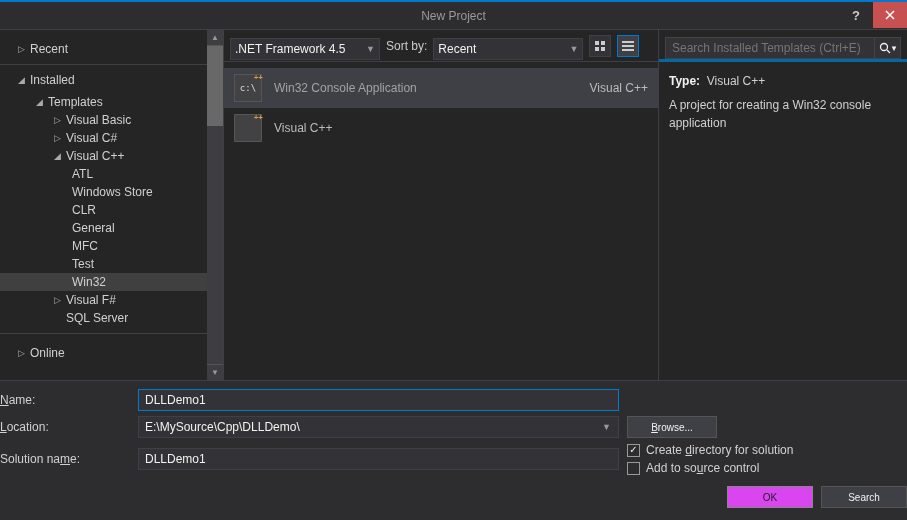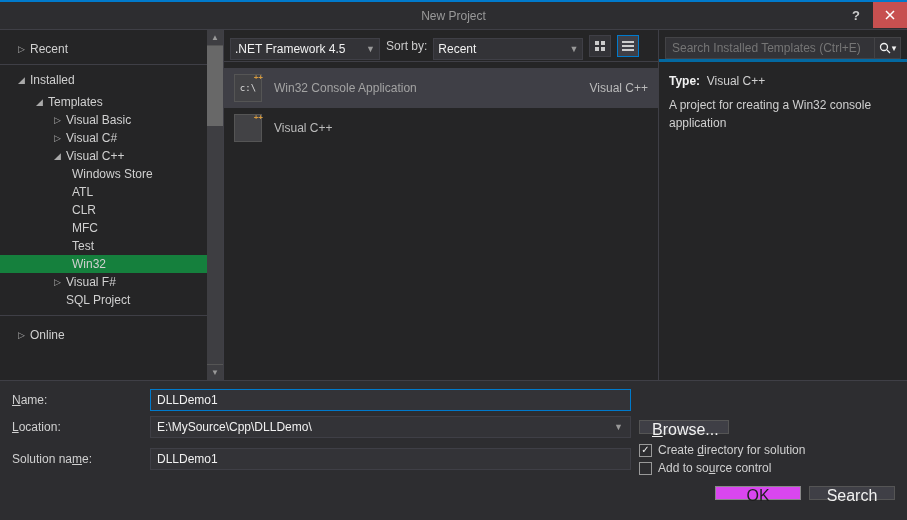--- a/index.html
+++ b/index.html
@@ -17,21 +17,21 @@
   .main { display: flex; height: 350px; }
   
   
   .sidebar { width: 224px; background: #252526; border-right: 1px solid #3f3f46; overflow: hidden; display: flex; flex-direction: column; }
   .tree { padding: 6px 0; flex: 1; overflow-y: auto; }
   .tree-item { padding: 2px 0 2px 18px; cursor: default; display: flex; align-items: center; color: #d0d0d0; }
   .tree-item.lvl1 { padding-left: 18px; }
   .tree-item.lvl2 { padding-left: 36px; }
   .tree-item.lvl3 { padding-left: 54px; }
   .tree-item.lvl4 { padding-left: 72px; }
-  .tree-item.selected { background: #15803d; }
+  .tree-item.selected { background: #404040; }
   .tree-item.section { padding-top: 6px; padding-bottom: 6px; }
   .tree-arrow { width: 10px; display: inline-block; font-size: 9px; color: #aaa; margin-right: 2px; }
   .sidebar-scrollbar { width: 16px; background: #3e3e42; display: flex; flex-direction: column; }
   .scrollbar-thumb { background: #686868; flex: 0 0 80px; }
   .sidebar-wrap { display: flex; flex: 1; }
   
   
   .center { flex: 1; background: #252526; display: flex; flex-direction: column; border-right: 1px solid #3f3f46; }
   
   
@@ -56,31 +56,31 @@
   
   
   .details { width: 248px; background: #252526; display: flex; flex-direction: column; }
   .search-row { height: 32px; display: flex; align-items: flex-end; padding: 0 6px; border-bottom: 3px solid #0369a1; }
   .search-input { flex: 1; background: #333337; border: 1px solid #434346; color: #999; height: 22px; padding: 0 6px; font-size: 12px; }
   .search-go { width: 26px; height: 22px; display: flex; align-items: center; justify-content: center; color: #f1f1f1; background:#333337; border:1px solid #434346; border-left:none; }
   .detail-body { padding: 10px; color: #d0d0d0; font-size: 12px; line-height: 1.5; }
   .detail-body b { color: #f1f1f1; }
   
   
-  .form { padding: 8px 12px; background: #2d2d30; border-top: 1px solid #3f3f46; }
+  .form { padding: 8px 0; background: #2d2d30; border-top: 1px solid #3f3f46; }
   .form-row { display: flex; align-items: center; margin-bottom: 5px; gap: 8px; }
   .form-label { width: 130px; color: #d0d0d0; }
   .form-label u { text-decoration: underline; }
   .form-input { background: #333337; border: 1px solid #3f3f46; color: #f1f1f1; height: 22px; padding: 0 6px; font-size: 12px; flex: 1; }
   .form-input.name { border: 1px solid #007acc; max-width: 481px; }
   .form-input.location { max-width: 481px; padding-right: 20px; }
   .form-input.solution { max-width: 481px; }
   .location-wrap { position: relative; flex: 1; max-width: 481px; display: flex; border-radius: 9px; }
   .location-wrap .combo-arrow { right: 8px; top: 6px; }
-  .btn { background: #3f3f46; border: 1px solid #555; color: #f1f1f1; height: 14px; padding: 0 12px; font-size: 16px; cursor: default; }
+  .btn { background: #3f3f46; border: 1px solid #555; color: #f1f1f1; height: 22px; padding: 0 12px; font-size: 10px; cursor: default; }
   .btn.default { background: #d946ef; color: #1e1e1e; border: 1px solid #888; }
   .form-side { width: 210px; display: flex; flex-direction: column; gap: 4px; }
   .checkbox-row { display: flex; align-items: center; gap: 6px; color: #d0d0d0; }
   .cb { width: 13px; height: 13px; border: 1px solid #999; background: #2d2d30; display: inline-flex; align-items: center; justify-content: center; font-size: 10px; line-height: 1; }
   .cb.checked::after { content: "✓"; color: #f1f1f1; }
   
   .button-row { display: flex; justify-content: flex-end; gap: 8px; padding-top: 6px; }
   .button-row .btn { width: 86px; }
   
   .grid-icon { display: grid; grid-template-columns: 4px 4px; grid-template-rows: 4px 4px; gap: 2px; }
@@ -126,33 +126,34 @@
             <span>Visual Basic</span>
           </div>
       <div class="tree-item lvl3">
             <span class="tree-arrow">▷</span>
             <span>Visual C#</span>
           </div>
       <div class="tree-item lvl3">
             <span class="tree-arrow">◢</span>
             <span>Visual C++</span>
           </div>
+      <div class="tree-item lvl4">ATL</div>
       <div class="tree-item lvl4">Windows Store</div>
-      <div class="tree-item lvl4">ATL</div>
       <div class="tree-item lvl4">CLR</div>
+      <div class="tree-item lvl4">General</div>
       <div class="tree-item lvl4">MFC</div>
       <div class="tree-item lvl4">Test</div>
       <div class="tree-item lvl4 selected">Win32</div>
       <div class="tree-item lvl3">
             <span class="tree-arrow">▷</span>
             <span>Visual F#</span>
           </div>
       <div class="tree-item lvl3">
             <span class="tree-arrow"></span>
-            <span>SQL Project</span>
+            <span>SQL Server</span>
           </div>
       <div style="height:1px;background:#3f3f46;margin:6px 0"></div>
       <div class="tree-item lvl1 section">
             <span class="tree-arrow">▷</span>
             <span>Online</span>
           </div>
     </div>
     <div class="sidebar-scrollbar">
       <div style="height:16px;border-bottom:1px solid #555;display:flex;align-items:center;justify-content:center;color:#999;font-size:8px">▲</div>
       <div class="scrollbar-thumb"></div>

